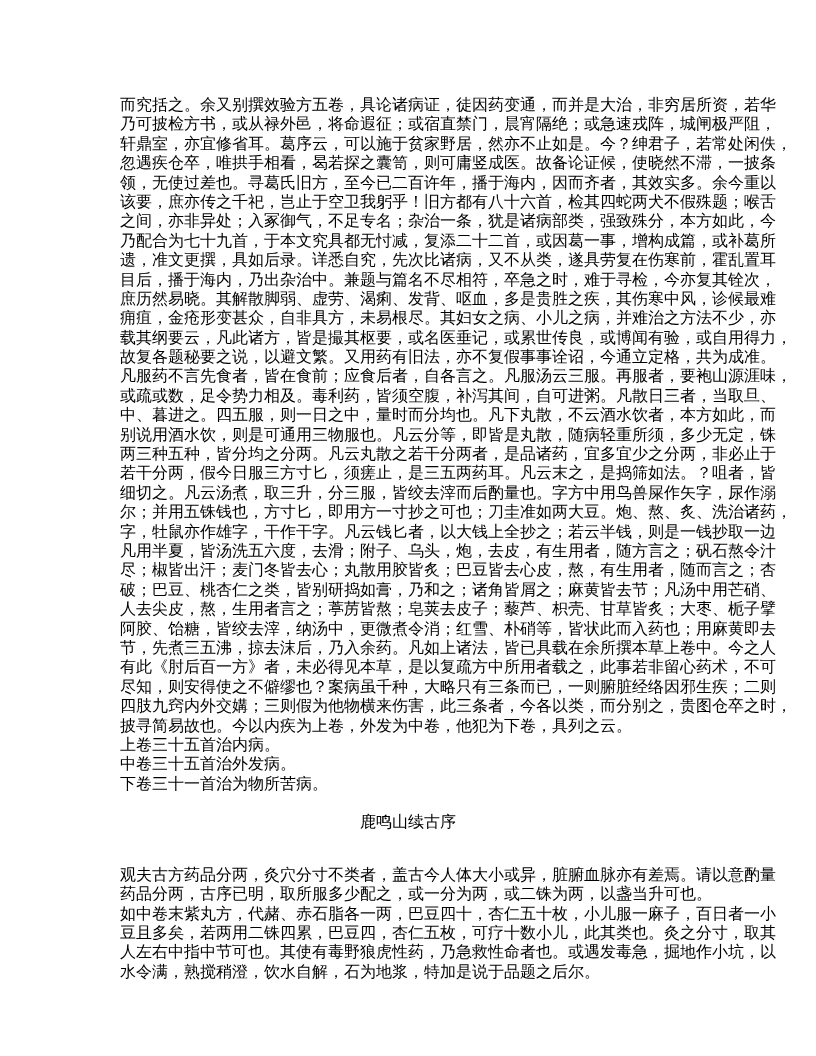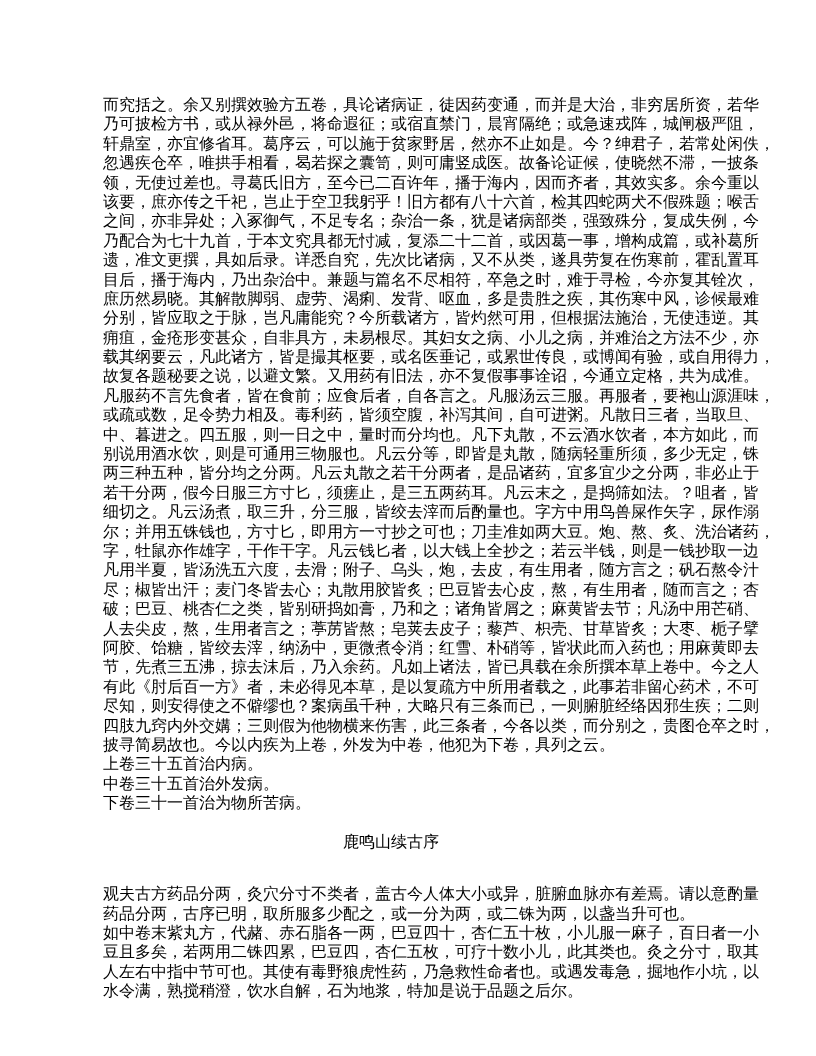--- a/index.html
+++ b/index.html
@@ -10,21 +10,21 @@
     body {
       width: 816px;
       height: 1056px;
       position: relative;
       overflow: hidden;
       font-family: "DejaVu Serif", "Liberation Serif", serif;
       color: #000000;
     }
     .page {
       position: absolute;
-      left: 103px;
+      left: 120px;
       top: 95px;
       width: 576px;
     }
     .line {
       font-size: 16px;
       line-height: 19.4px;
       height: 19.4px;
       white-space: nowrap;
       text-align-last: justify;
       text-align: justify;
@@ -52,26 +52,25 @@
 
 <div class="page">
 
   <div>
     <div class="line">而究括之。余又别撰效验方五卷，具论诸病证，徒因药变通，而并是大治，非穷居所资，若华</div>
     <div class="line">乃可披检方书，或从禄外邑，将命遐征；或宿直禁门，晨宵隔绝；或急速戎阵，城闸极严阻，</div>
     <div class="line">轩鼎室，亦宜修省耳。葛序云，可以施于贫家野居，然亦不止如是。今？绅君子，若常处闲佚，</div>
     <div class="line">忽遇疾仓卒，唯拱手相看，曷若探之囊笥，则可庸竖成医。故备论证候，使晓然不滞，一披条</div>
     <div class="line">领，无使过差也。寻葛氏旧方，至今已二百许年，播于海内，因而齐者，其效实多。余今重以</div>
     <div class="line">该要，庶亦传之千祀，岂止于空卫我躬乎！旧方都有八十六首，检其四蛇两犬不假殊题；喉舌</div>
-    <div class="line">之间，亦非异处；入冢御气，不足专名；杂治一条，犹是诸病部类，强致殊分，复成失例，今</div>
+    <div class="line">之间，亦非异处；入冢御气，不足专名；杂治一条，犹是诸病部类，强致殊分，本方如此，今</div>
     <div class="line">乃配合为七十九首，于本文究具都无忖减，复添二十二首，或因葛一事，增构成篇，或补葛所</div>
     <div class="line">遗，准文更撰，具如后录。详悉自究，先次比诸病，又不从类，遂具劳复在伤寒前，霍乱置耳</div>
     <div class="line">目后，播于海内，乃出杂治中。兼题与篇名不尽相符，卒急之时，难于寻检，今亦复其铨次，</div>
     <div class="line">庶历然易晓。其解散脚弱、虚劳、渴痢、发背、呕血，多是贵胜之疾，其伤寒中风，诊候最难</div>
-    <div class="line">分别，皆应取之于脉，岂凡庸能究？今所载诸方，皆灼然可用，但根据法施治，无使违逆。其</div>
     <div class="line">痈疽，金疮形变甚众，自非具方，未易根尽。其妇女之病、小儿之病，并难治之方法不少，亦</div>
     <div class="line">载其纲要云，凡此诸方，皆是撮其枢要，或名医垂记，或累世传良，或博闻有验，或自用得力，</div>
     <div class="line">故复各题秘要之说，以避文繁。又用药有旧法，亦不复假事事诠诏，今通立定格，共为成准。</div>
     <div class="line">凡服药不言先食者，皆在食前；应食后者，自各言之。凡服汤云三服。再服者，要袍山源涯味，</div>
     <div class="line">或疏或数，足令势力相及。毒利药，皆须空腹，补泻其间，自可进粥。凡散日三者，当取旦、</div>
     <div class="line">中、暮进之。四五服，则一日之中，量时而分均也。凡下丸散，不云酒水饮者，本方如此，而</div>
     <div class="line">别说用酒水饮，则是可通用三物服也。凡云分等，即皆是丸散，随病轻重所须，多少无定，铢</div>
     <div class="line">两三种五种，皆分均之分两。凡云丸散之若干分两者，是品诸药，宜多宜少之分两，非必止于</div>
     <div class="line">若干分两，假今日服三方寸匕，须瘥止，是三五两药耳。凡云末之，是捣筛如法。？咀者，皆</div>
     <div class="line">细切之。凡云汤煮，取三升，分三服，皆绞去滓而后酌量也。字方中用鸟兽屎作矢字，尿作溺</div>

